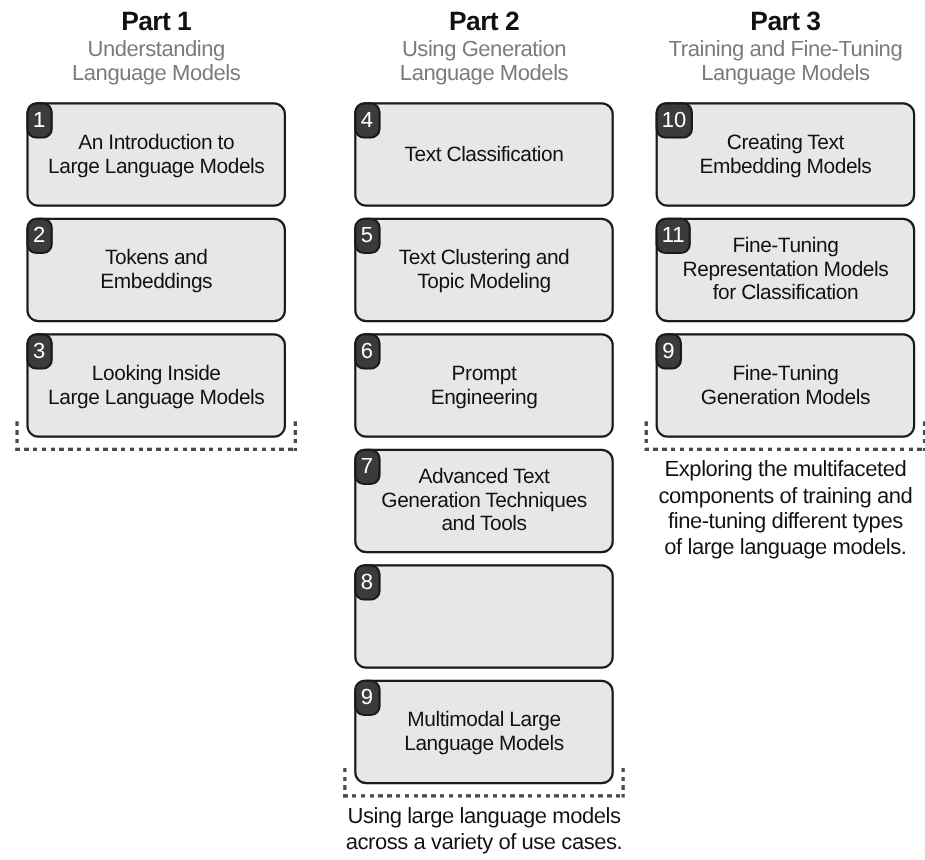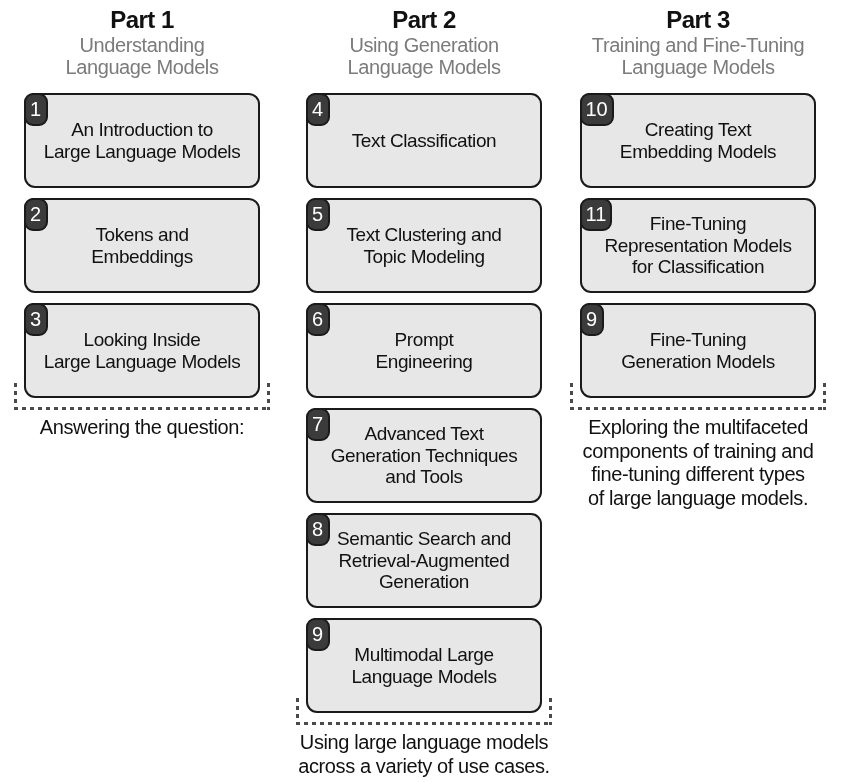--- a/index.html
+++ b/index.html
@@ -8,21 +8,21 @@
     font-family:"Liberation Sans","DejaVu Sans",sans-serif;
     color:#111111;
     -webkit-font-smoothing:antialiased;
   }
   .diagram{
     position:relative;width:769px;height:782px;
     display:flex;align-items:flex-start;
   }
   .column{width:256px;flex:0 0 256px;}
   .column.col-1{margin-left:14px;}
-  .column.col-2{margin-left:26px;}
+  .column.col-2{margin-left:42px;}
   .column.col-3{margin-left:18px;}
 
   .part-header{height:86px;padding-top:7px;text-align:center;}
   .part-title{
     font-size:24px;font-weight:bold;color:#111111;line-height:1.05;
     letter-spacing:-0.5px;
   }
   .part-subtitle{
     font-size:20px;color:#7b7b7b;line-height:1.1;margin-top:2px;
     white-space:pre-line;letter-spacing:-0.4px;
@@ -91,21 +91,20 @@
       <span class="chapter-title">Tokens and
 Embeddings</span>
     </div>
     <div class="chapter-box last">
       <span class="badge">3</span>
       <span class="chapter-title">Looking Inside
 Large Language Models</span>
     </div>
     <div class="bracket"></div>
     <div class="caption">
-      <div class="caption-lead">Answering the question:</div>
     </div>
   </div>
 
   <div class="column col-2">
     <div class="part-header">
       <div class="part-title">Part 2</div>
       <div class="part-subtitle">Using Generation
 Language Models</div>
     </div>
     <div class="chapter-box">
@@ -123,23 +122,20 @@
 Engineering</span>
     </div>
     <div class="chapter-box">
       <span class="badge">7</span>
       <span class="chapter-title">Advanced Text
 Generation Techniques
 and Tools</span>
     </div>
     <div class="chapter-box">
       <span class="badge">8</span>
-      <span class="chapter-title">Semantic Search and
-Retrieval-Augmented
-Generation</span>
     </div>
     <div class="chapter-box last">
       <span class="badge">9</span>
       <span class="chapter-title">Multimodal Large
 Language Models</span>
     </div>
     <div class="bracket"></div>
     <div class="caption">
       <div class="caption-italic">Using large language models
 across a variety of use cases.</div>

